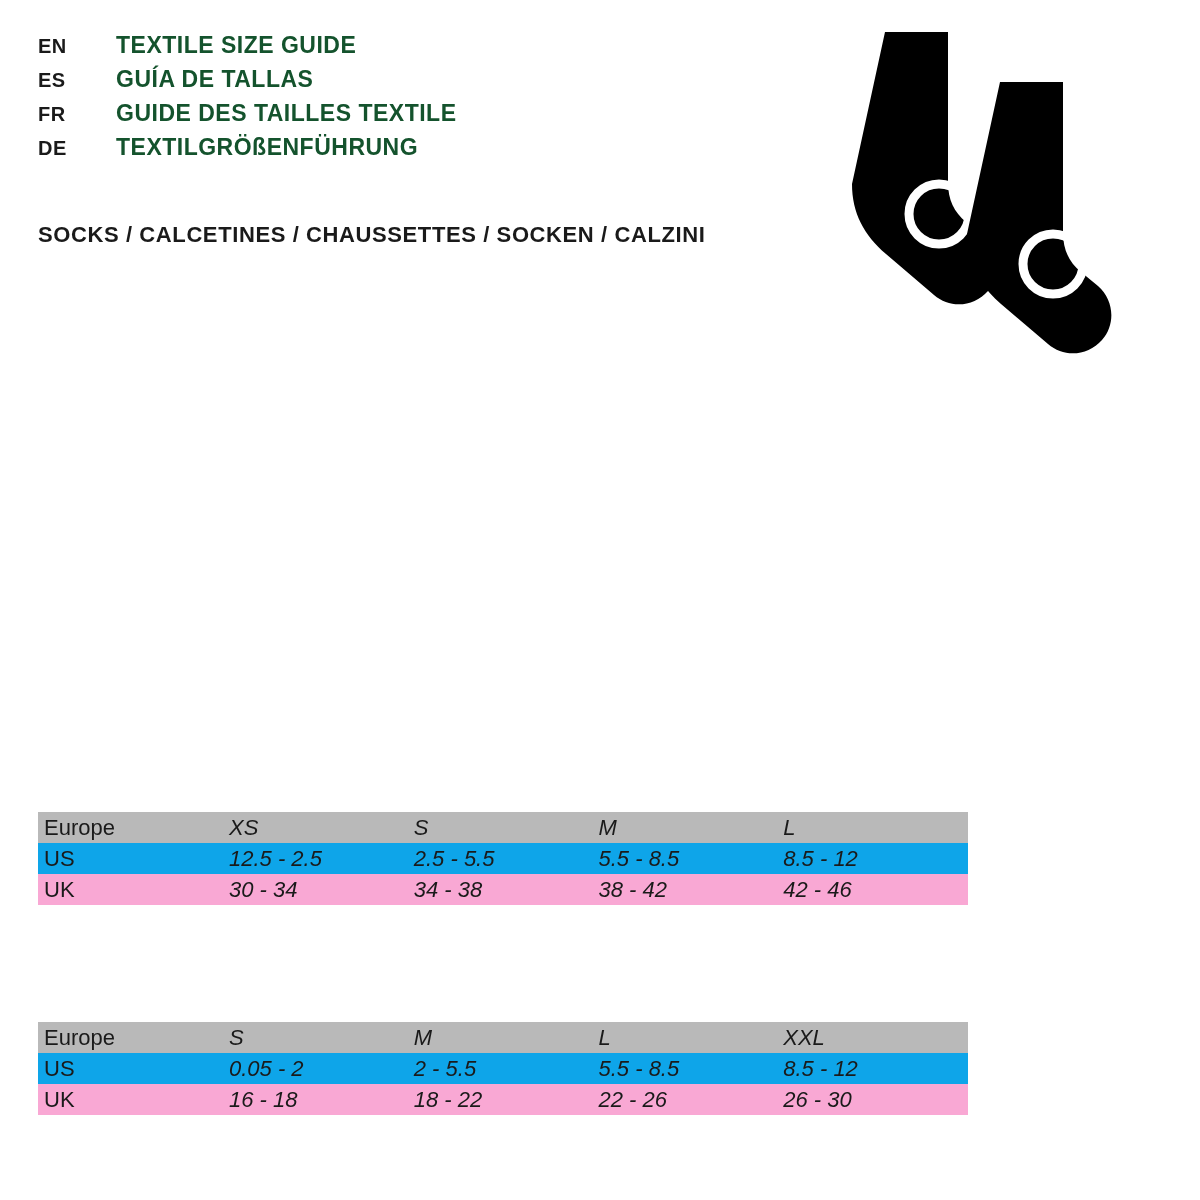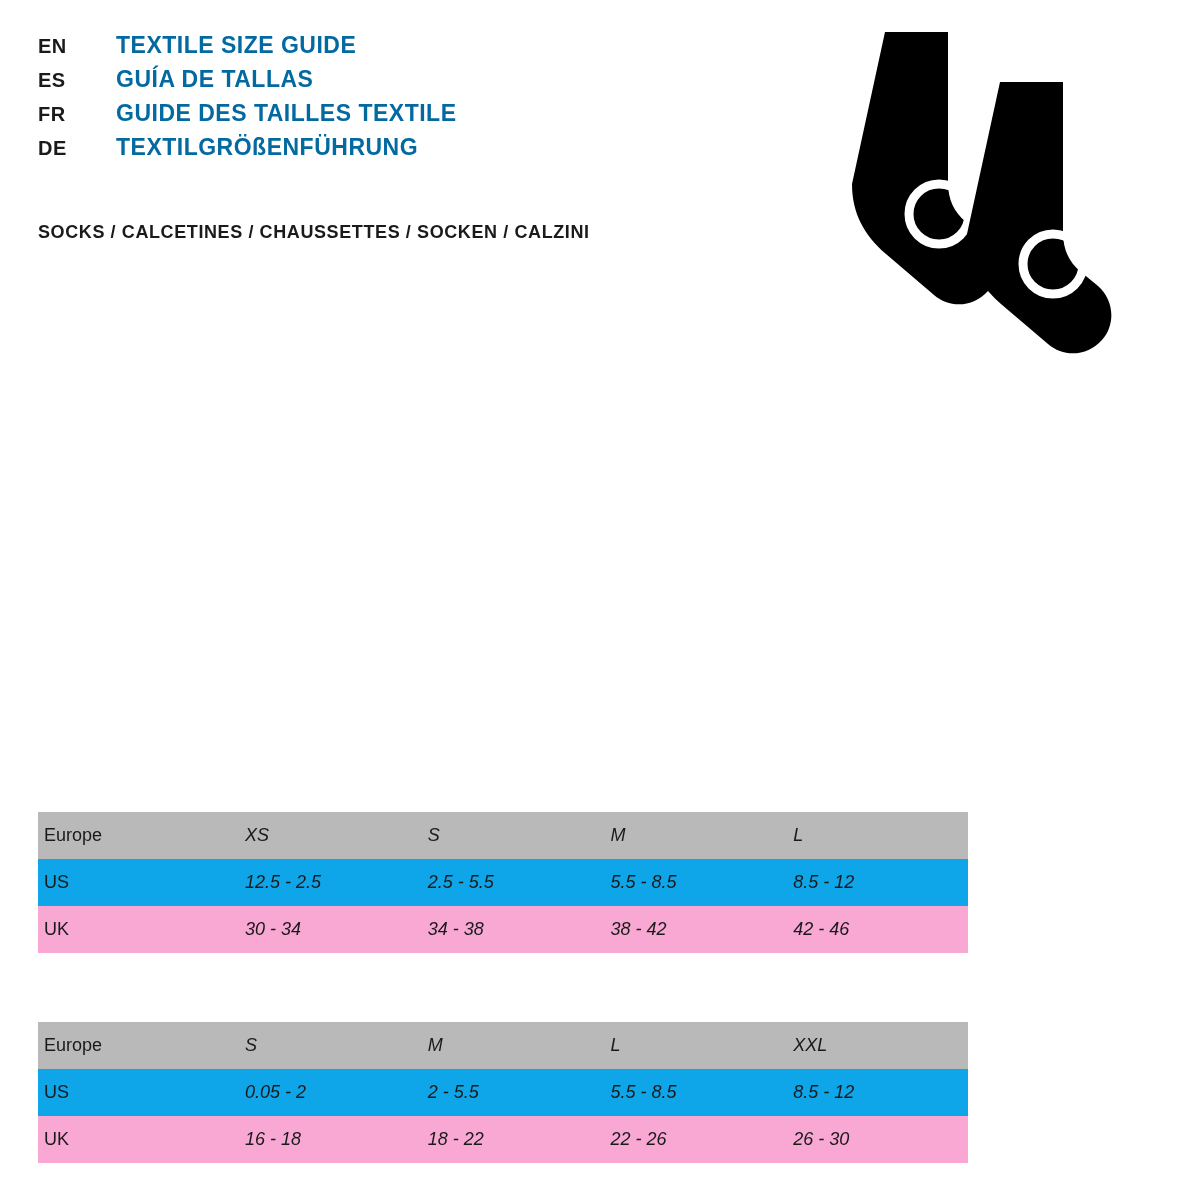--- a/index.html
+++ b/index.html
@@ -32,28 +32,28 @@
     width: 78px;
     font-size: 20px;
     font-weight: 700;
     letter-spacing: 0.5px;
     color: #1a1a1a;
   }
   .lang-text {
     font-size: 23px;
     font-weight: 700;
     letter-spacing: 0.5px;
-    color: #0369a1;
+    color: #14532d;
     white-space: nowrap;
   }
   .product-line {
     position: absolute;
     left: 38px;
     top: 222px;
-    font-size: 18px;
+    font-size: 22px;
     font-weight: 700;
     letter-spacing: 0.6px;
     white-space: nowrap;
   }
 
   
   .socks-art {
     position: absolute;
     left: 800px;
     top: 24px;
@@ -79,23 +79,23 @@
     color: #1a1a1a;
   }
 
   table.size-table {
     border-collapse: collapse;
     width: 930px;
     table-layout: fixed;
   }
   table.size-table td {
     height: 31px;
-    font-size: 18px;
-    color: #1a1a1a;
-    padding: 8px;
+    font-size: 22px;
+    color: #1a1a1a;
+    padding: 0;
   }
   table.size-table td.label {
     width: 185px;
     padding-left: 6px;
     text-align: left;
   }
   table.size-table td.val {
     font-style: italic;
   }
   tr.row-head td { background: #b9b9b9; }

